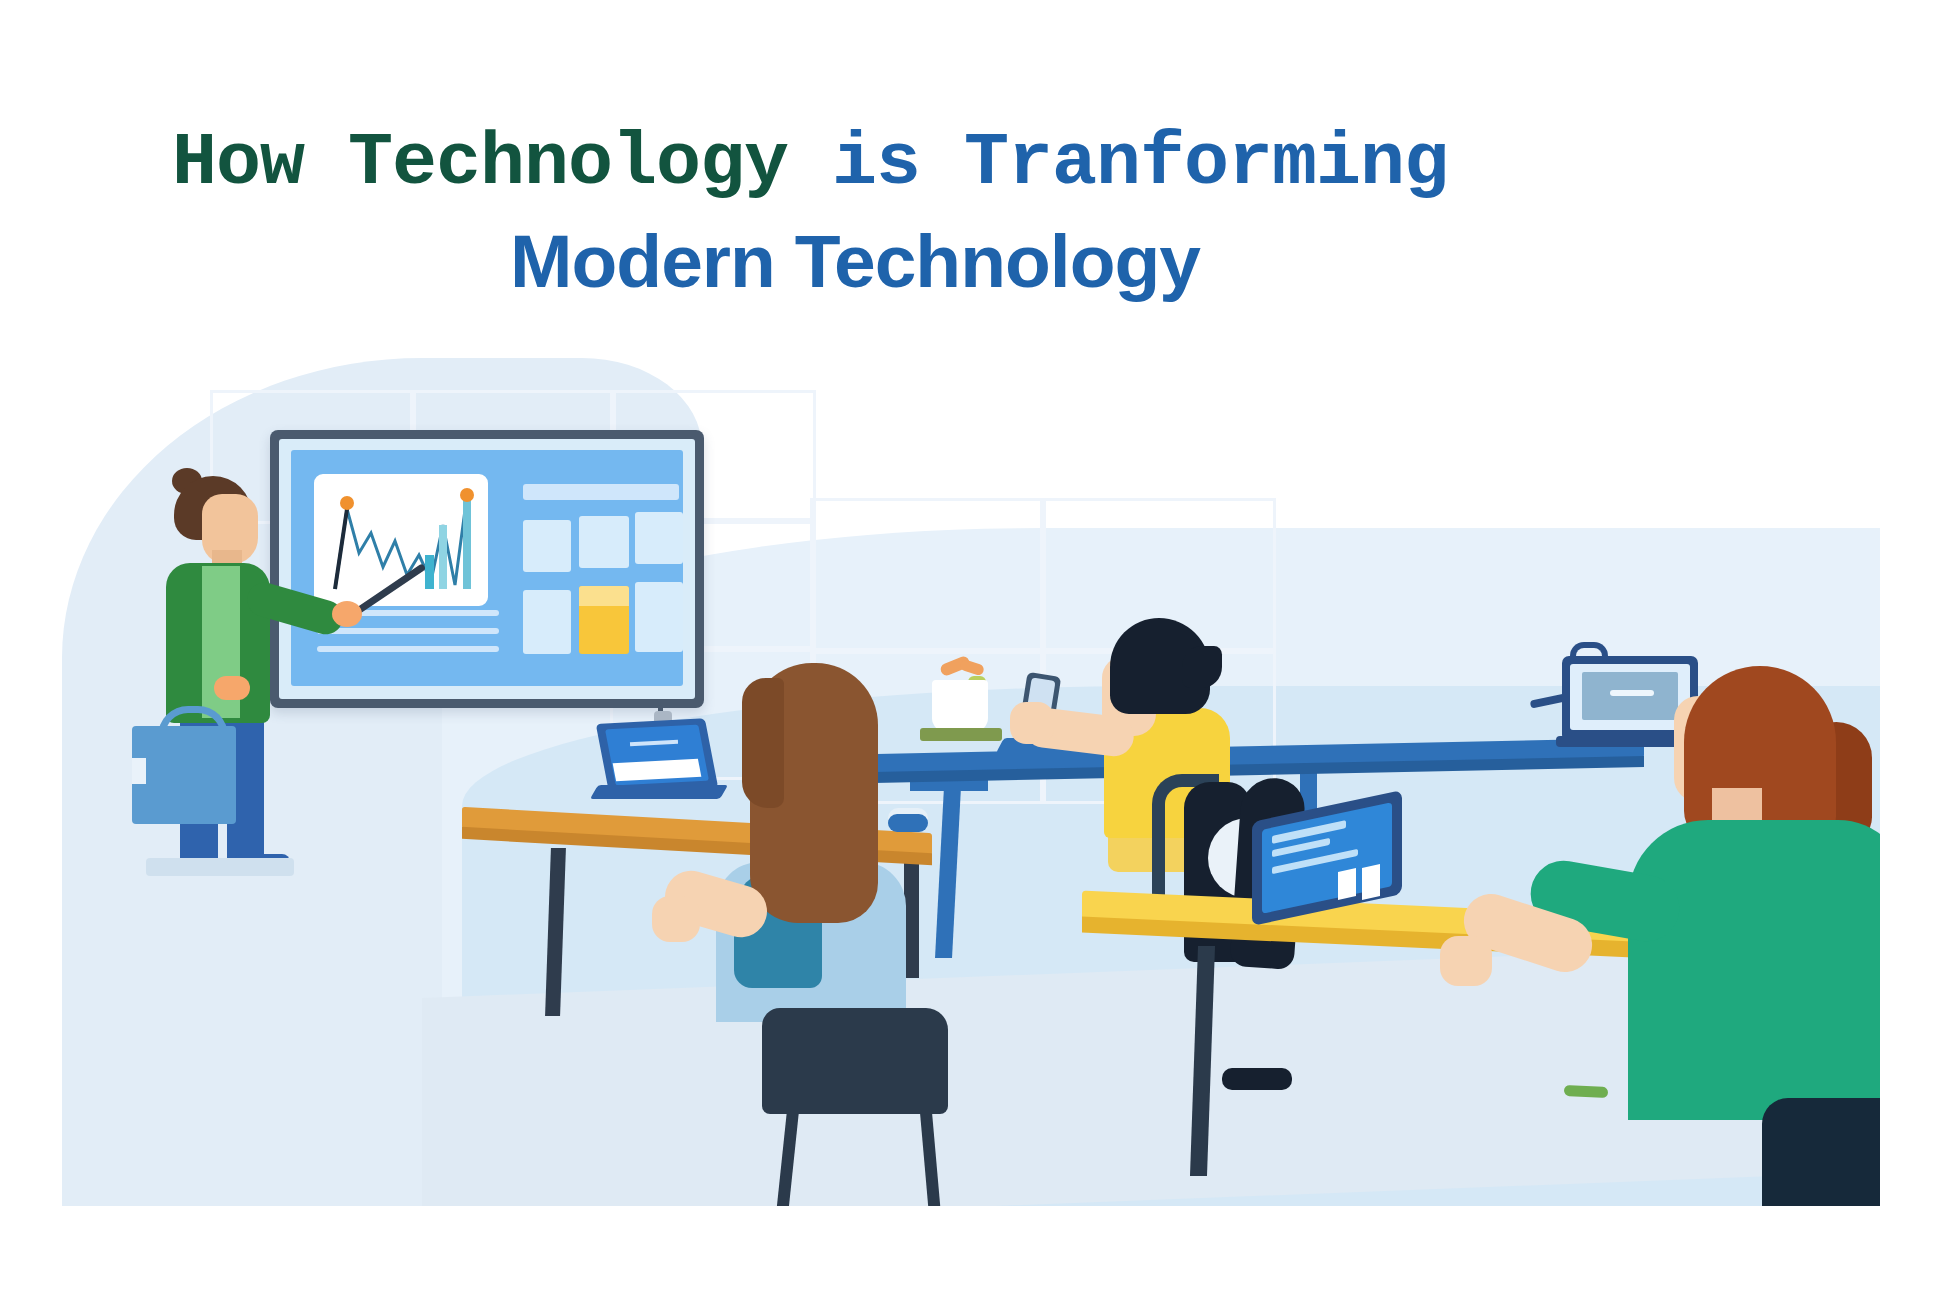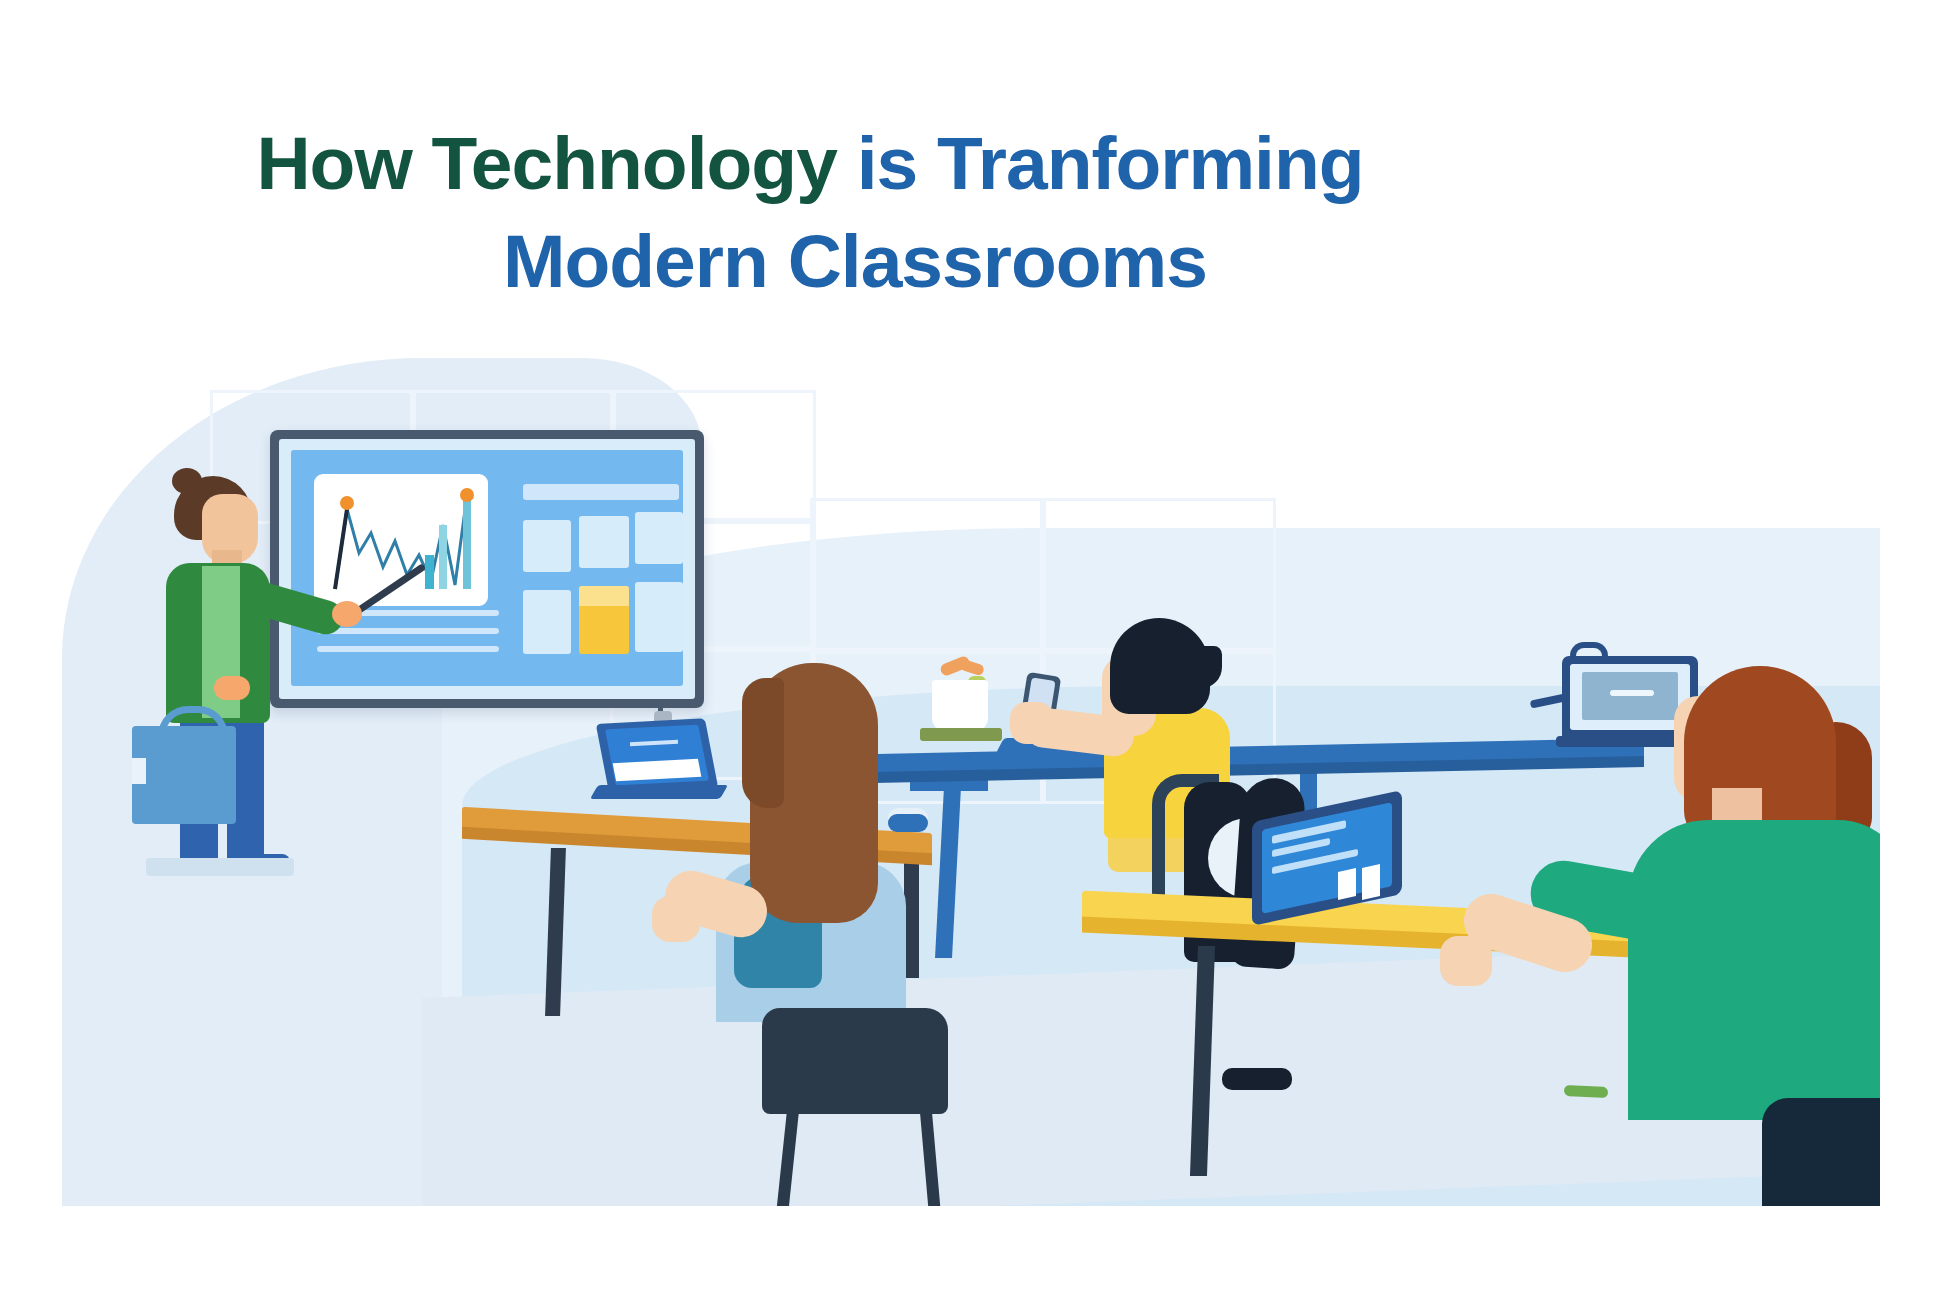--- a/index.html
+++ b/index.html
@@ -19,21 +19,21 @@
              border-top-left-radius:700px 120px;}
   .floor{position:absolute;left:360px;top:940px;width:1470px;height:230px;background:#dfeaf4;
          transform:skewY(-2.2deg);transform-origin:left top;}
 
   
   .grid-pane{position:absolute;border:3px solid #eef4fb;background:transparent;}
 
   
   .title{position:absolute;left:120px;top:118px;width:1380px;text-align:center;
          font-weight:700;letter-spacing:-1px;line-height:1.22;}
-  .t-line{display:block;font-size:75px;white-space:nowrap;}
+  .t-line{display:block;font-size:75px;white-space:nowrap;font-family:Liberation Mono, monospace;}
   .t-green{color:#12543f;}
   .t-blue{color:#1f63ab;}
   .t-line2{display:block;font-size:75px;color:#1f63ab;text-align:center;
            padding-left:90px;margin-top:6px;}
 
   
   .board{position:absolute;left:208px;top:372px;width:434px;height:278px;
          background:#4a5a6e;border-radius:8px;padding:9px;box-sizing:border-box;
          box-shadow:0 5px 12px rgba(60,80,110,.18);}
   .board-in{position:absolute;left:9px;top:9px;right:9px;bottom:9px;background:#d9ecf9;border-radius:3px;}
@@ -399,17 +399,17 @@
 
     <div class="chairC-back"></div>
 
   </div>
 
   <div class="title">
     <span class="t-line">
       <span class="t-green">How Technology</span>
       <span class="t-blue">is Tranforming</span>
     </span>
-    <span class="t-line2">Modern Classrooms</span>
+    <span class="t-line2">Modern Technology</span>
   </div>
 
 
 </div>
 
 </body></html>

